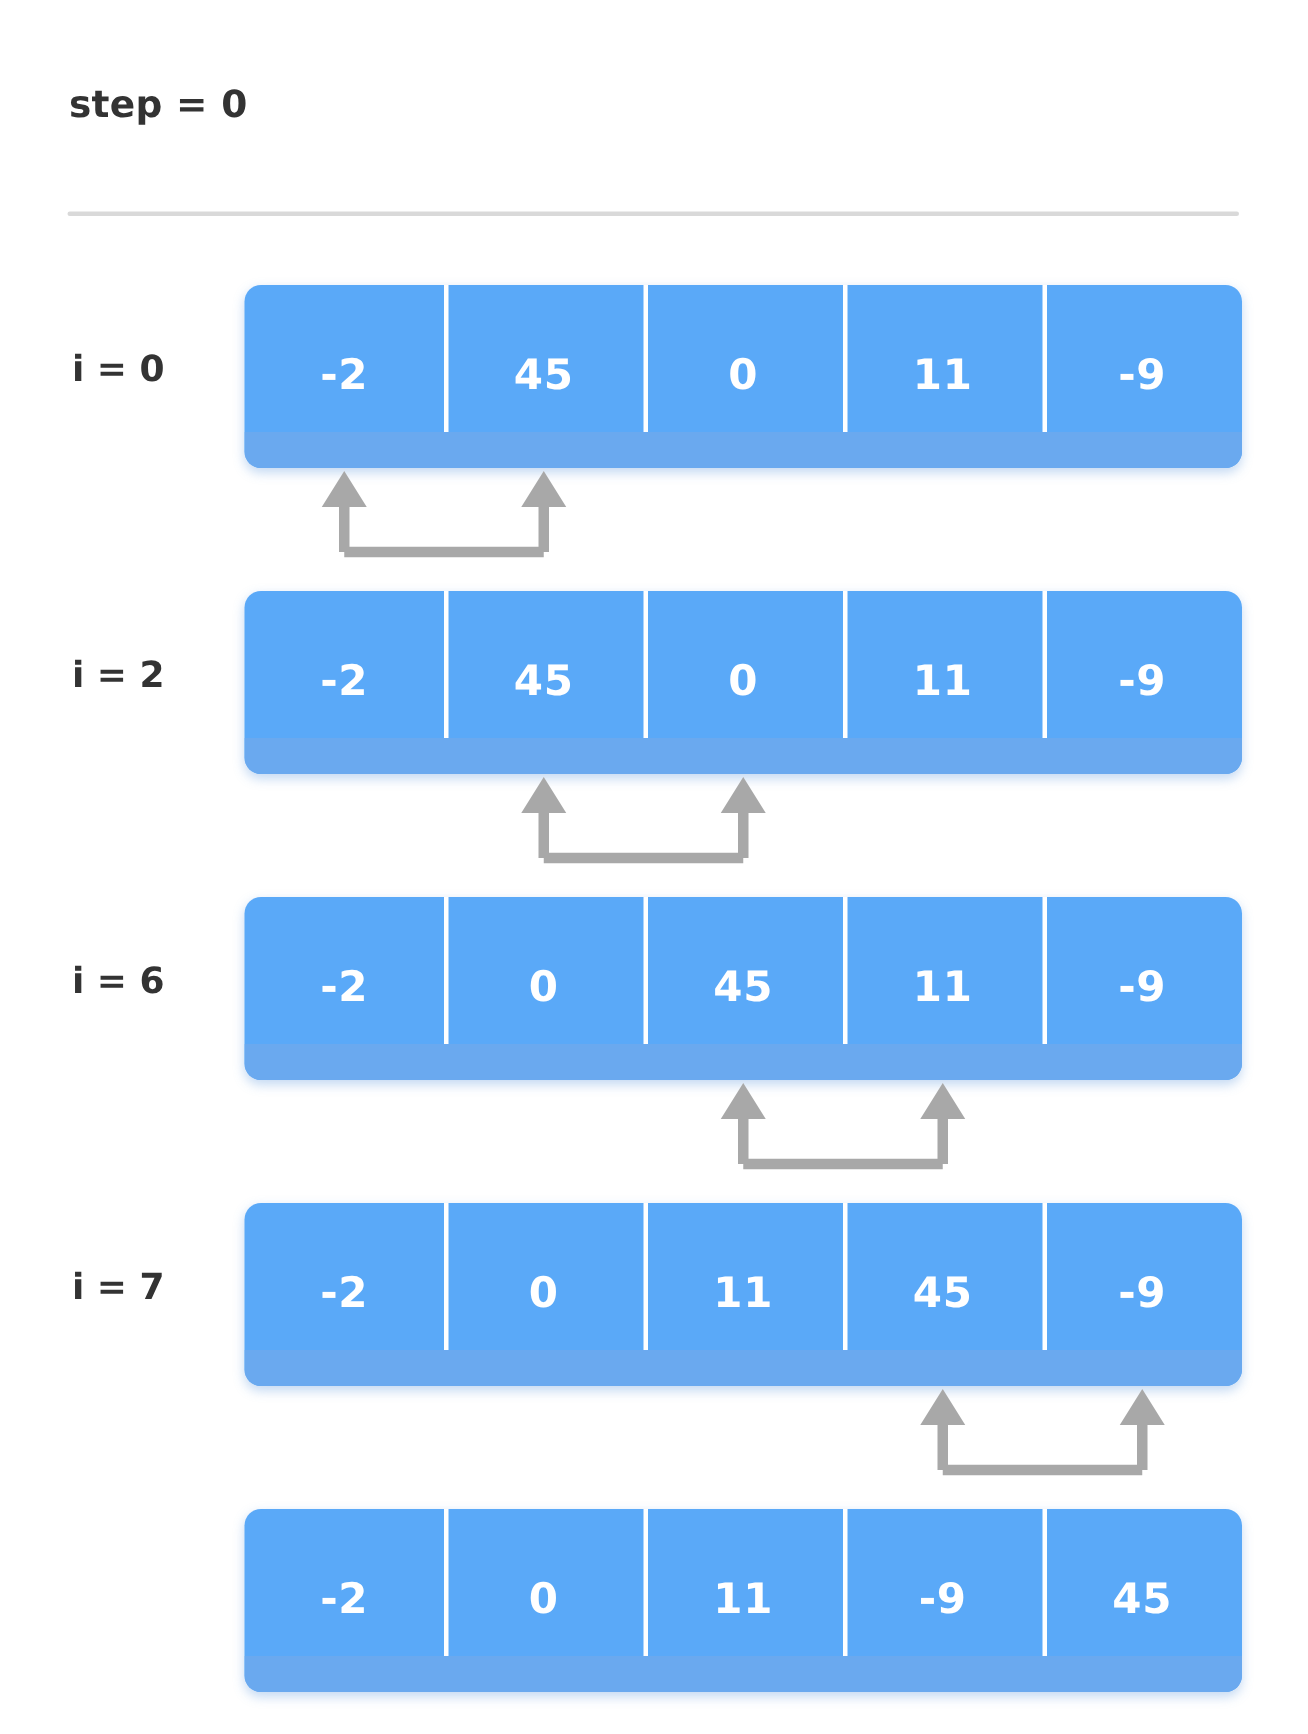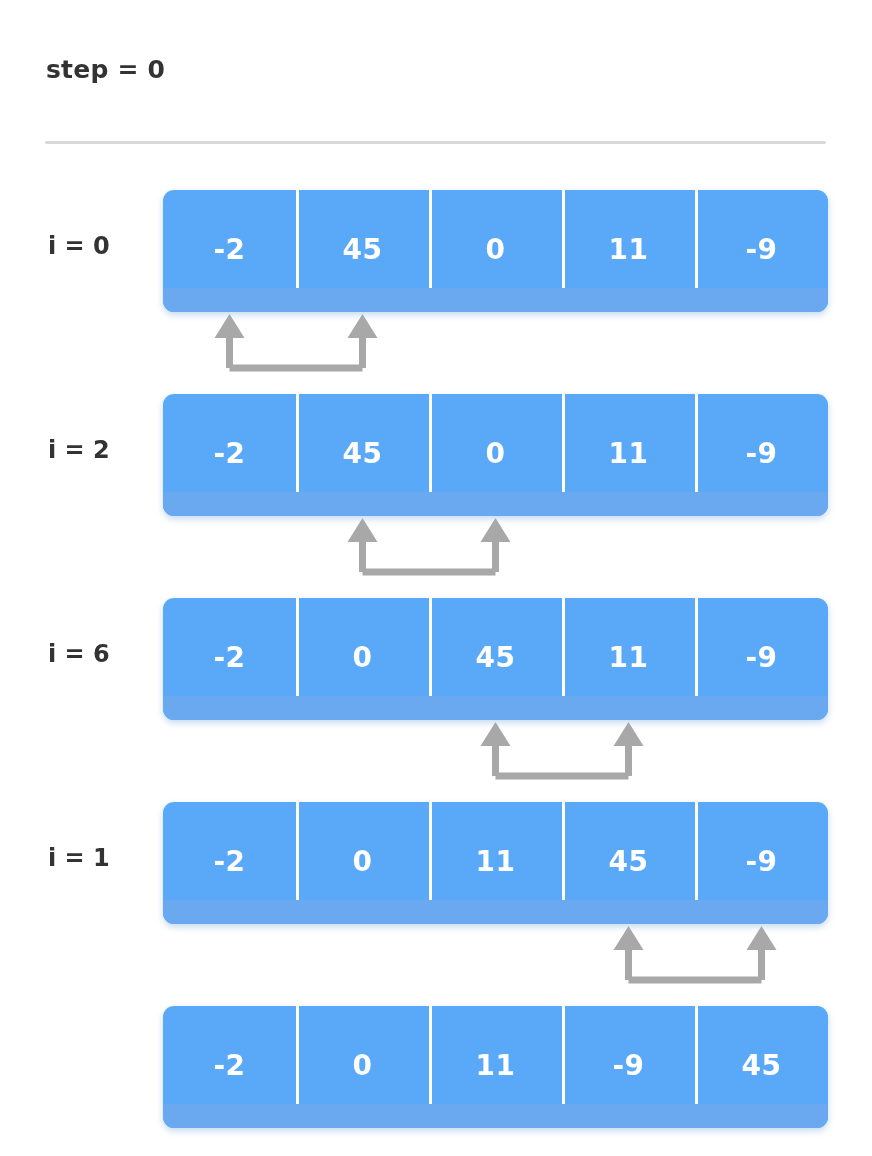--- a/index.html
+++ b/index.html
@@ -192,21 +192,21 @@
           <svg viewBox="0 0 665 62" width="665" height="62">
             <line x1="332.5" y1="56" x2="465.5" y2="56" stroke="#a8a8a8" stroke-width="7"></line>
             <line x1="332.5" y1="56" x2="332.5" y2="24" stroke="#a8a8a8" stroke-width="7"></line>
             <polygon points="332.5,2 317.5,26 347.5,26" fill="#a8a8a8"></polygon>
             <line x1="465.5" y1="56" x2="465.5" y2="24" stroke="#a8a8a8" stroke-width="7"></line>
             <polygon points="465.5,2 450.5,26 480.5,26" fill="#a8a8a8"></polygon>
           </svg>
         </div>
       </div>
       <div class="row" style="top: 802px;">
-        <div class="row-label" style="top: 42px;">i = 1</div>
+        <div class="row-label" style="top: 42px;">i = 7</div>
         <div class="array-bar">
           <div class="bar-foot"></div>
           <div class="cells">
             <div class="cell">-2</div>
             <div class="cell">0</div>
             <div class="cell">11</div>
             <div class="cell">45</div>
             <div class="cell">-9</div>
           </div>
         </div>

